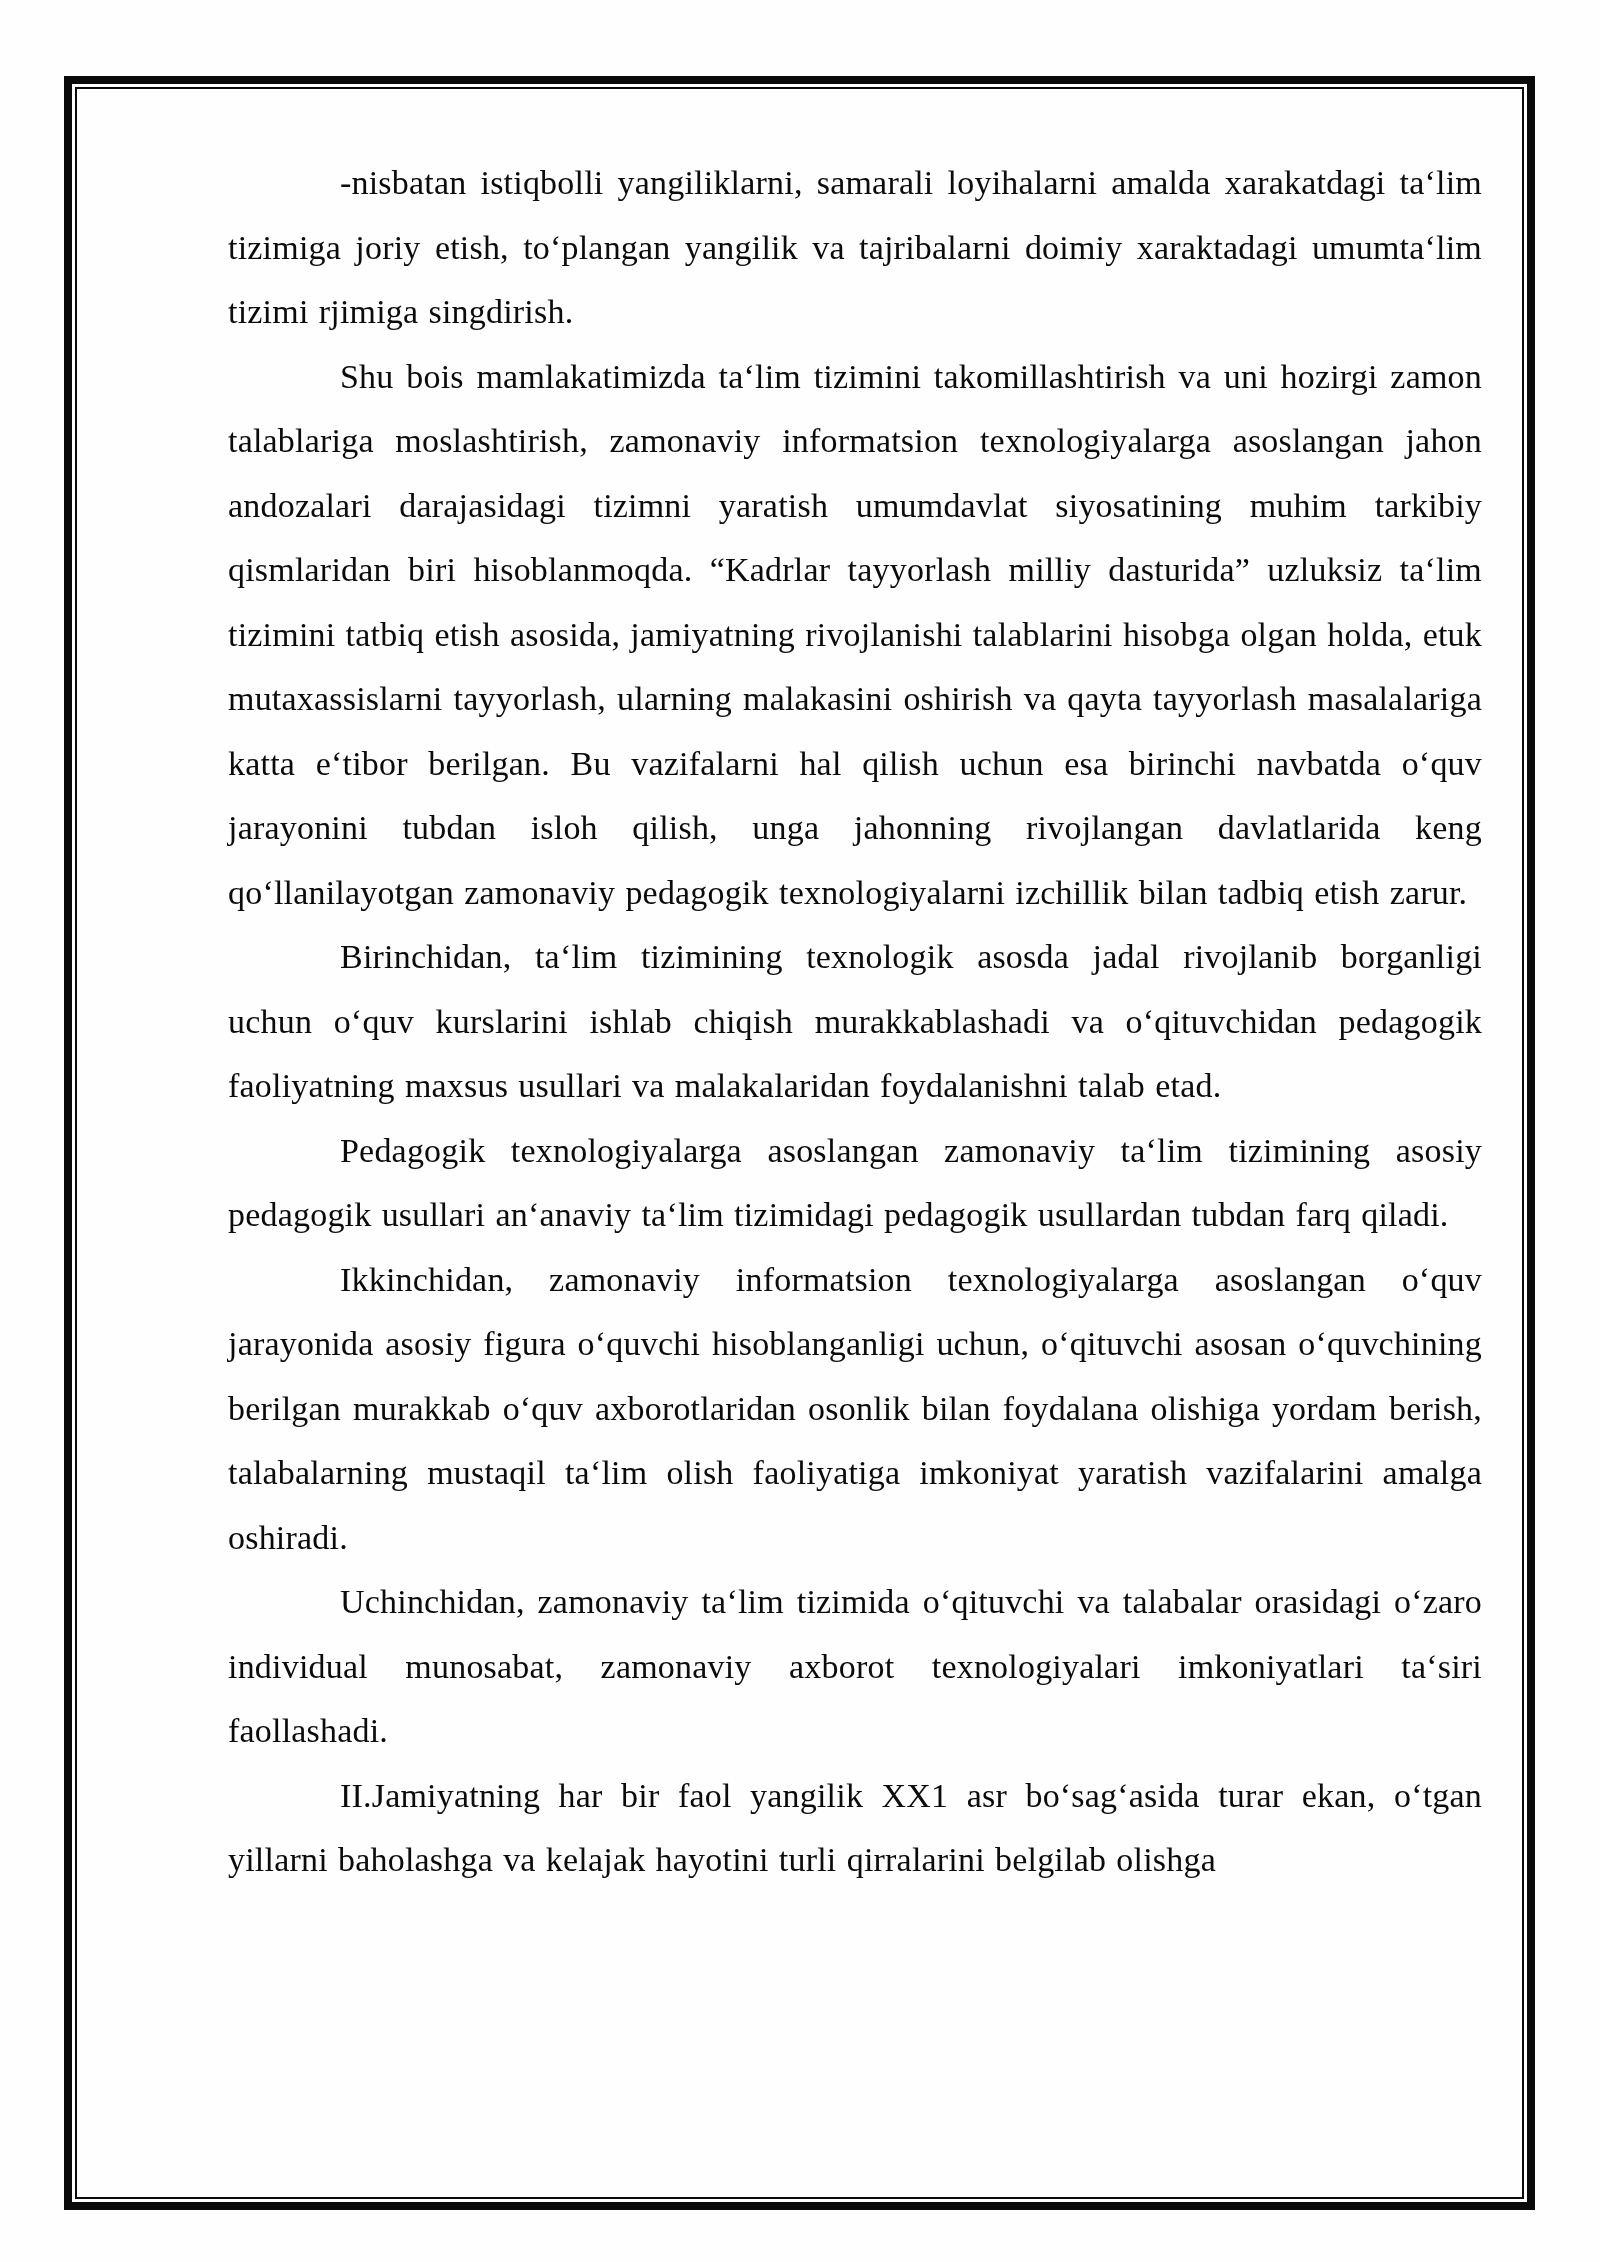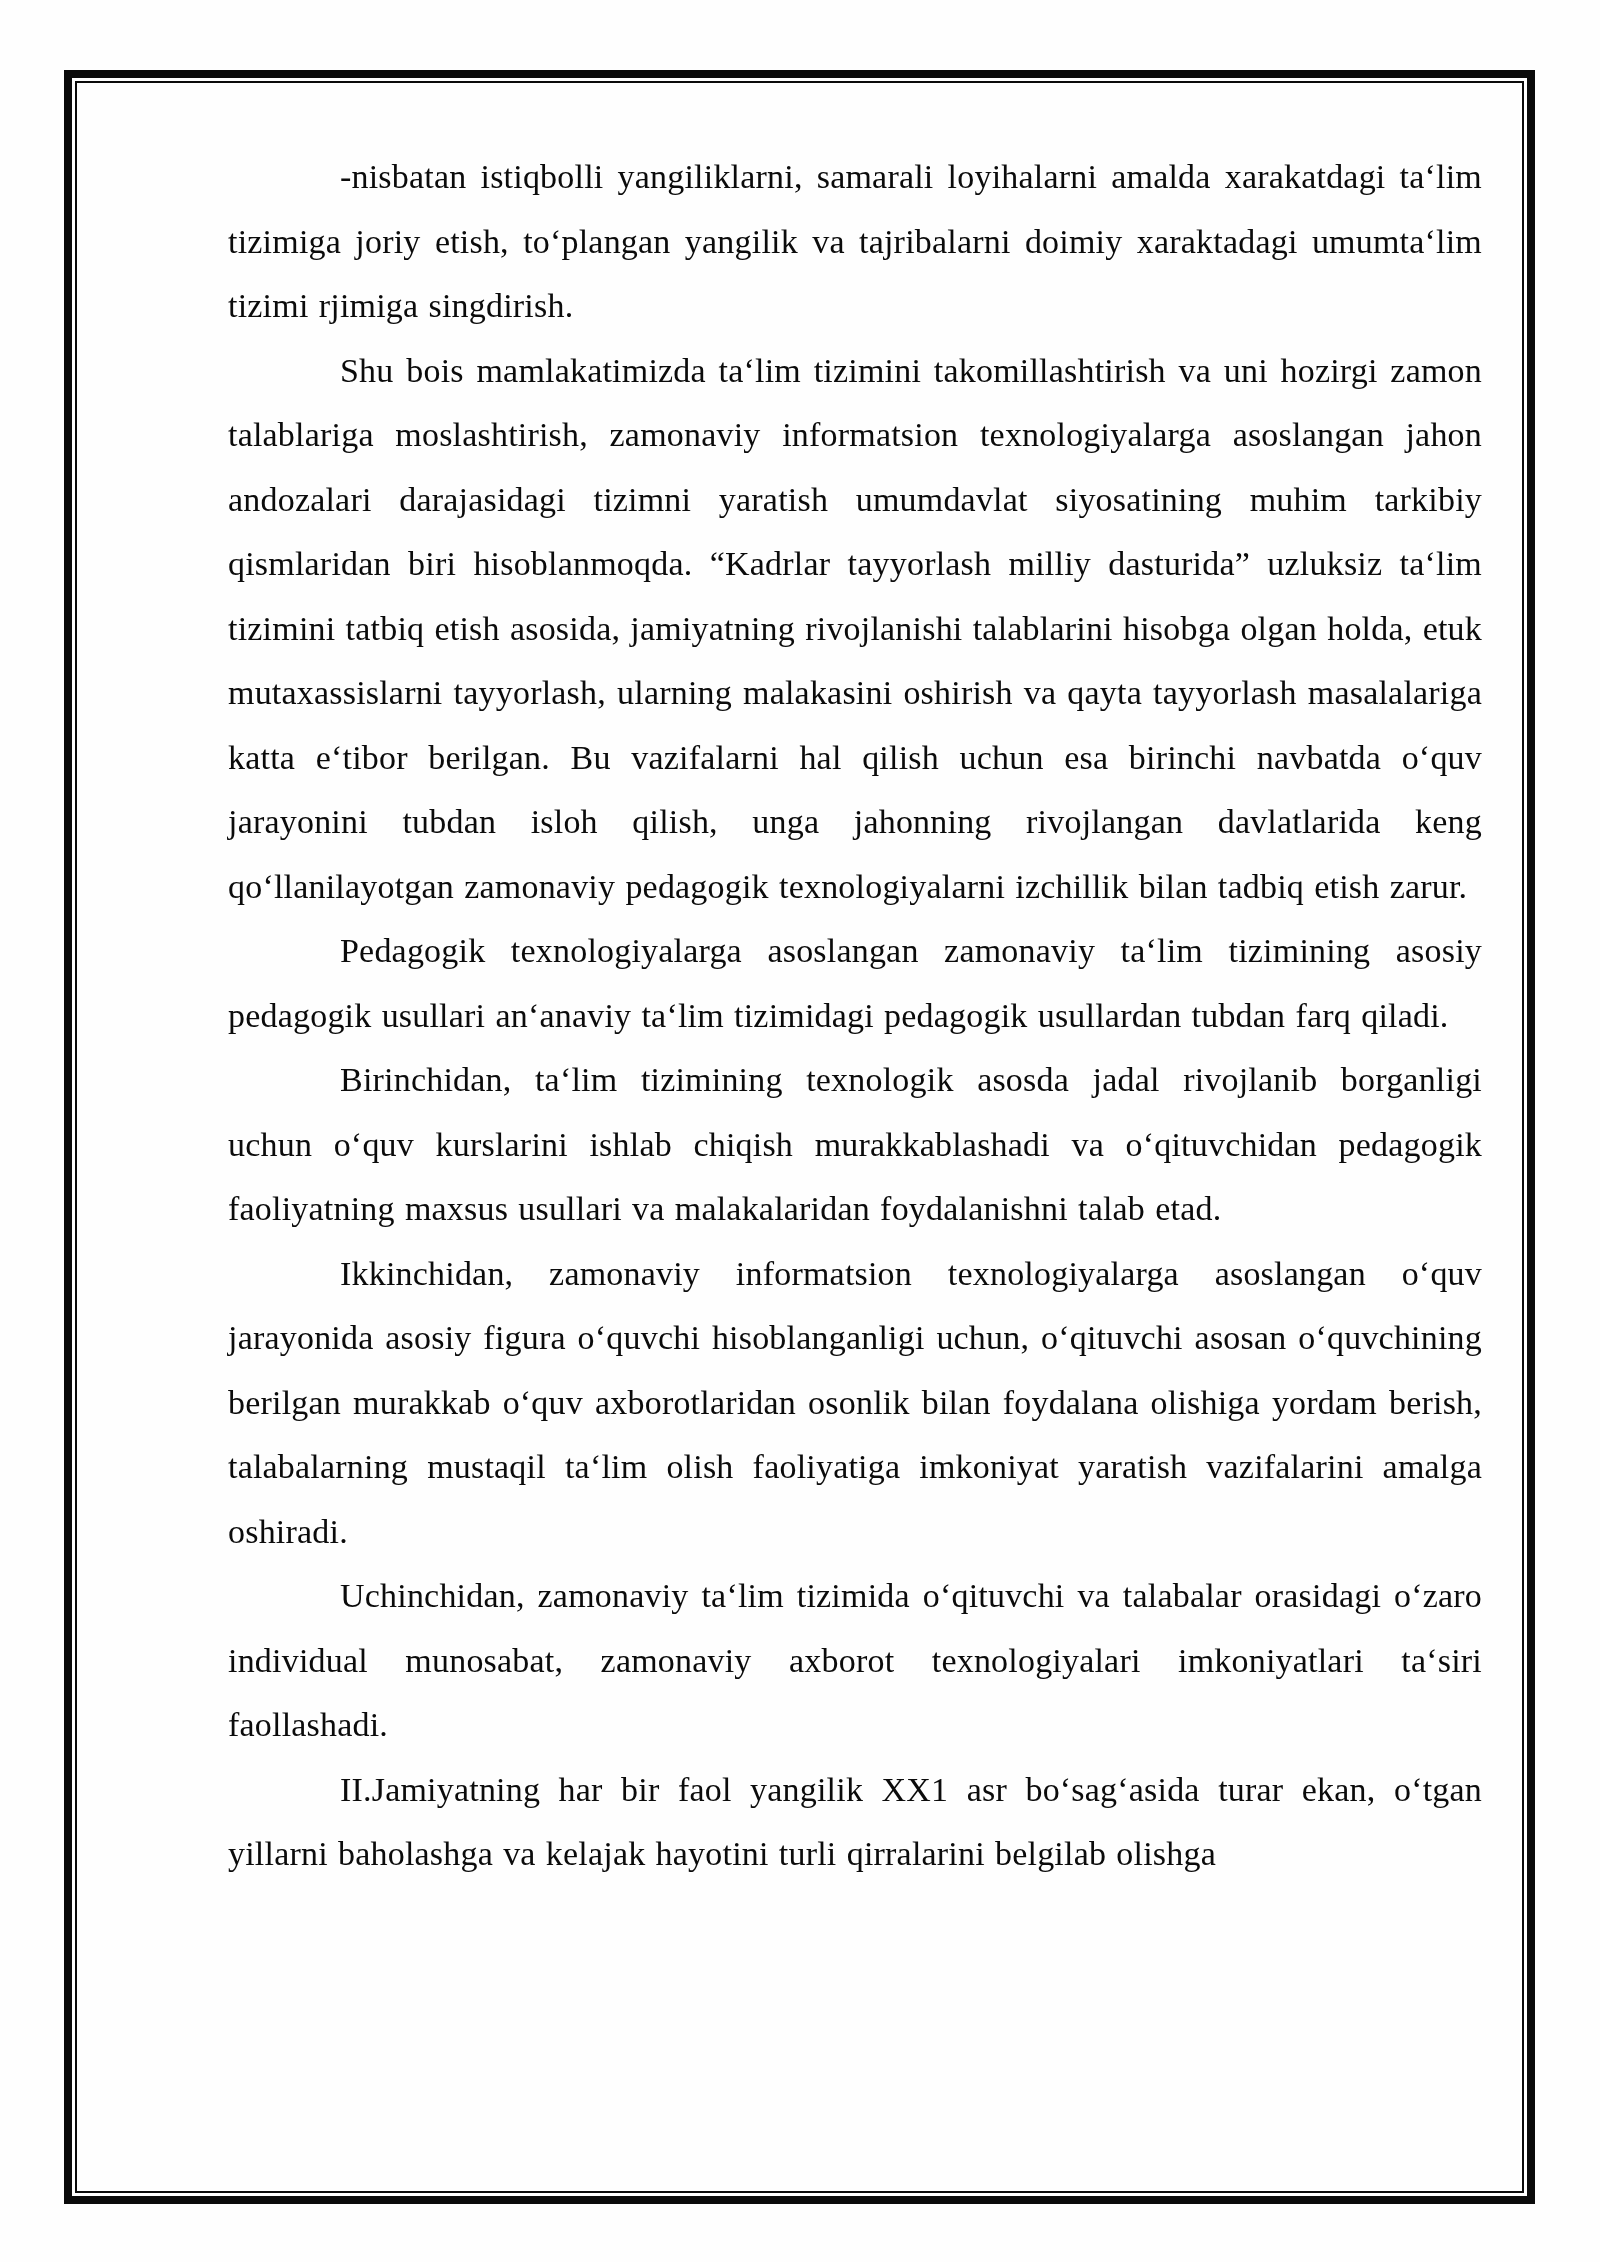--- a/index.html
+++ b/index.html
@@ -12,21 +12,21 @@
     width: 1600px;
     height: 2262px;
     background: #fefefe;
     font-family: "Liberation Serif", "DejaVu Serif", serif;
     overflow: hidden;
   }
   
   .frame {
     position: absolute;
     left: 64px;
-    top: 70px;
+    top: 76px;
     width: 1471px;
     height: 2134px;
     box-sizing: border-box;
     border: 8px solid #0a0a0a;
     padding: 3px;
   }
   .frame-inner {
     width: 100%;
     height: 100%;
     box-sizing: border-box;
@@ -52,21 +52,21 @@
 </style>
 </head>
 <body>
 
 <div class="page">
   <div class="frame">
     <div class="frame-inner">
       <div class="content">
         <p class="para">-nisbatan istiqbolli yangiliklarni, samarali loyihalarni amalda xarakatdagi ta‘lim tizimiga joriy etish, to‘plangan yangilik va tajribalarni doimiy xaraktadagi umumta‘lim tizimi rjimiga singdirish.</p>
         <p class="para">Shu bois mamlakatimizda ta‘lim tizimini takomillashtirish va uni hozirgi zamon talablariga moslashtirish, zamonaviy informatsion texnologiyalarga asoslangan jahon andozalari darajasidagi tizimni yaratish umumdavlat siyosatining muhim tarkibiy qismlaridan biri hisoblanmoqda. “Kadrlar tayyorlash milliy dasturida” uzluksiz ta‘lim tizimini tatbiq etish asosida, jamiyatning rivojlanishi talablarini hisobga olgan holda, etuk mutaxassislarni tayyorlash, ularning malakasini oshirish va qayta tayyorlash masalalariga katta e‘tibor berilgan. Bu vazifalarni hal qilish uchun esa birinchi navbatda o‘quv jarayonini tubdan isloh qilish, unga jahonning rivojlangan davlatlarida keng qo‘llanilayotgan zamonaviy pedagogik texnologiyalarni izchillik bilan tadbiq etish zarur.</p>
+        <p class="para">Birinchidan, ta‘lim tizimining texnologik asosda jadal rivojlanib borganligi uchun o‘quv kurslarini ishlab chiqish murakkablashadi va o‘qituvchidan pedagogik faoliyatning maxsus usullari va malakalaridan foydalanishni talab etad.</p>
         <p class="para">Pedagogik texnologiyalarga asoslangan zamonaviy ta‘lim tizimining asosiy pedagogik usullari an‘anaviy ta‘lim tizimidagi pedagogik usullardan tubdan farq qiladi.</p>
-        <p class="para">Birinchidan, ta‘lim tizimining texnologik asosda jadal rivojlanib borganligi uchun o‘quv kurslarini ishlab chiqish murakkablashadi va o‘qituvchidan pedagogik faoliyatning maxsus usullari va malakalaridan foydalanishni talab etad.</p>
         <p class="para">Ikkinchidan, zamonaviy informatsion texnologiyalarga asoslangan o‘quv jarayonida asosiy figura o‘quvchi hisoblanganligi uchun, o‘qituvchi asosan o‘quvchining berilgan murakkab o‘quv axborotlaridan osonlik bilan foydalana olishiga yordam berish, talabalarning mustaqil ta‘lim olish faoliyatiga imkoniyat yaratish vazifalarini amalga oshiradi.</p>
         <p class="para">Uchinchidan, zamonaviy ta‘lim tizimida o‘qituvchi va talabalar orasidagi o‘zaro individual munosabat, zamonaviy axborot texnologiyalari imkoniyatlari ta‘siri faollashadi.</p>
         <p class="para">II.Jamiyatning har bir faol yangilik XX1 asr bo‘sag‘asida turar ekan, o‘tgan yillarni baholashga va kelajak hayotini turli qirralarini belgilab olishga</p>
       </div>
     </div>
   </div>
 </div>
 
 </body></html>

